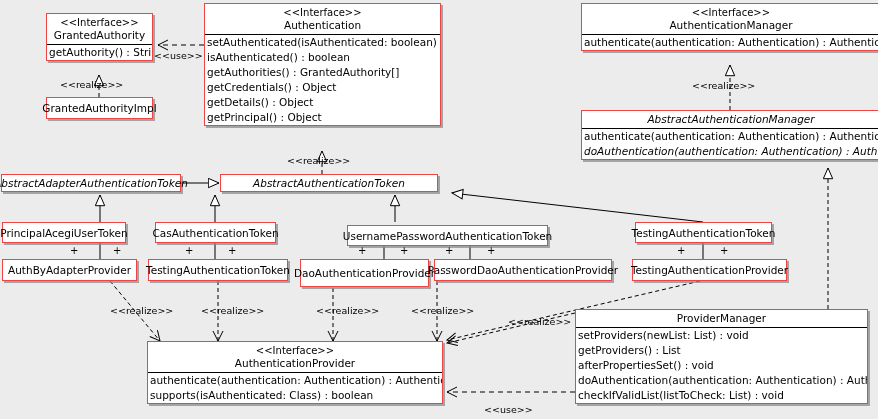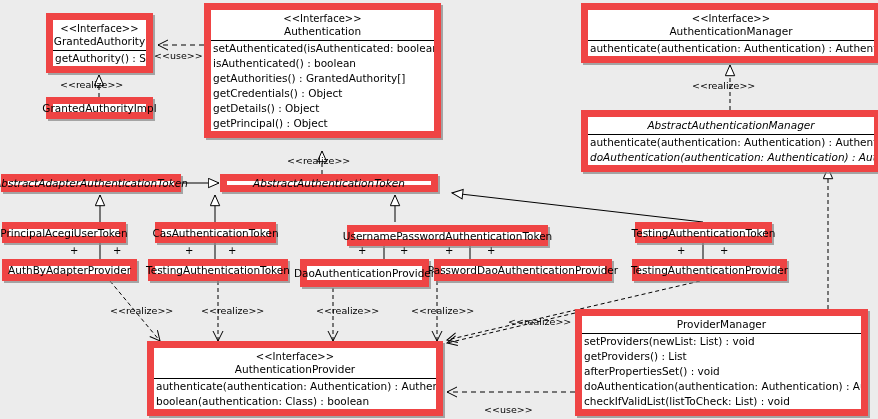--- a/index.html
+++ b/index.html
@@ -5,21 +5,21 @@
   html,body{margin:0;padding:0;background:#ececec;}
   body{
     width:878px;height:419px;position:relative;overflow:hidden;
     font-family:"DejaVu Sans", sans-serif;
     background:#ececec;
   }
   #canvas{position:absolute;left:0;top:0;width:878px;height:419px;}
   svg.links{position:absolute;left:0;top:0;width:878px;height:419px;pointer-events:none;}
 
   .uml{
-    position:absolute;background:#ffffff;border:7px solid #ef4444;
+    position:absolute;background:#ffffff;border:1px solid #ef4444;
     box-shadow:2px 2px 0 rgba(140,140,140,.75);
     box-sizing:border-box;z-index:5;
   }
   .uml .hdr{
     padding:2px 0 2px 0;text-align:center;line-height:13px;
   }
   .uml .stereo{font-size:10px;color:#000;display:block;text-align:center;}
   .uml .nm{font-size:10.5px;color:#000;display:block;text-align:center;white-space:nowrap;}
   .uml .nm.abstract{font-style:italic;}
   .uml .sep{border-top:1px solid #000;height:0;font-size:0;line-height:0;}
@@ -198,21 +198,21 @@
   </div>
 
   <div class="uml" style="left:147px;top:341px;width:296px;">
     <div class="hdr">
       <span class="stereo">&lt;&lt;Interface&gt;&gt;</span>
       <span class="nm">AuthenticationProvider</span>
     </div>
     <div class="sep"></div>
     <div class="ops">
       <div class="op">authenticate(authentication: Authentication) : Authentication</div>
-      <div class="op">boolean(authentication: Class) : boolean</div>
+      <div class="op">supports(isAuthenticated: Class) : boolean</div>
     </div>
   </div>
 
   <div class="uml" style="left:575px;top:309px;width:293px;">
     <div class="hdr">
       <span class="nm">ProviderManager</span>
     </div>
     <div class="sep"></div>
     <div class="ops">
       <div class="op">setProviders(newList: List) : void</div>

